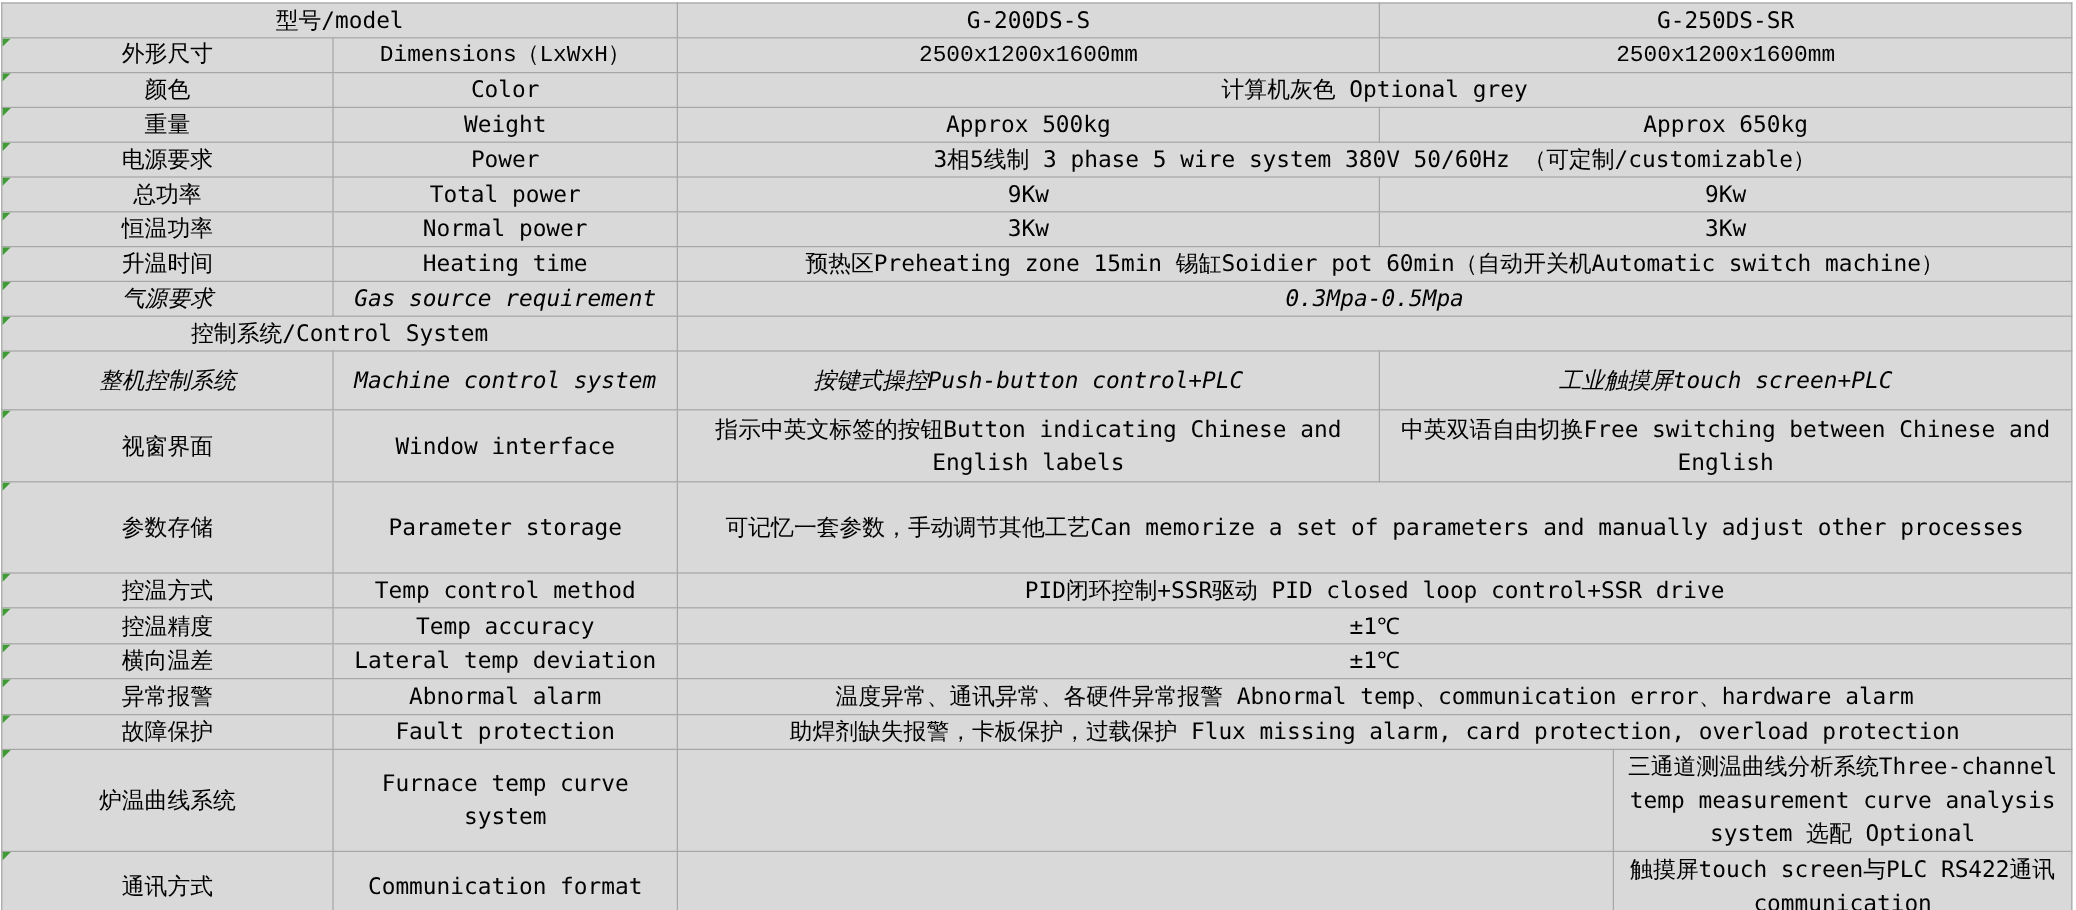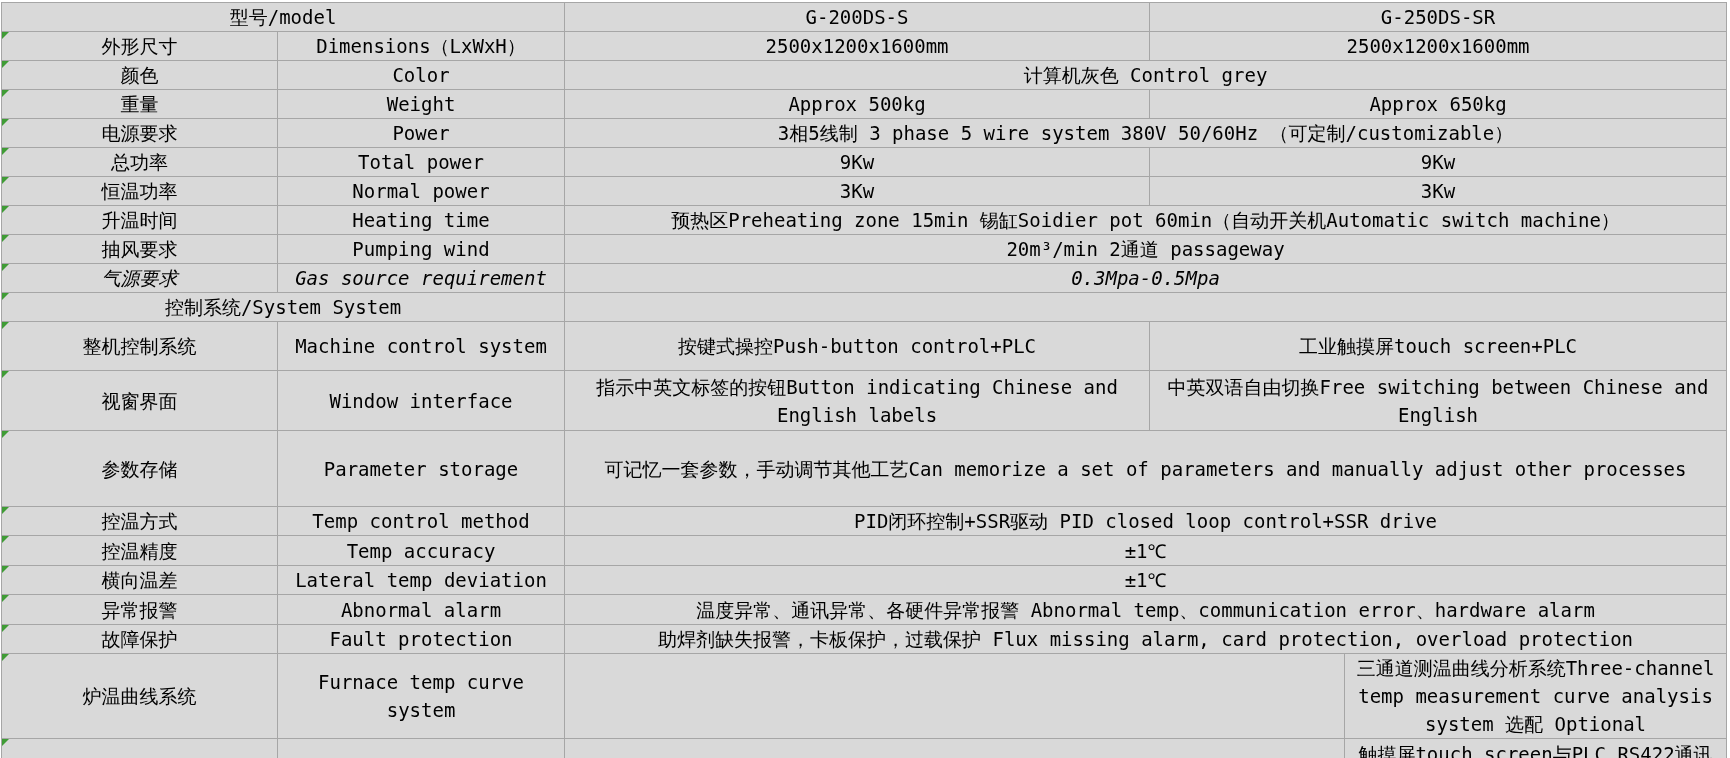--- a/index.html
+++ b/index.html
@@ -61,30 +61,30 @@
         <col style="width: 585px;">
         <col style="width: 195px;">
         <col style="width: 382px;">
       </colgroup>
     <tbody>
         <tr style="height: 27px;">
           <td colspan="2" class="c1 a-center"><span class="txt">型号/model</span></td>
           <td colspan="1" class="c3"><span class="txt">G-200DS-S</span></td>
           <td colspan="2" class="c4"><span class="txt">G-250DS-SR</span></td>
         </tr>
-        <tr style="height: 27px;">
+        <tr style="height: 27px; font-family: Liberation Mono, monospace;">
           <td colspan="1" class="c1"><span class="tri"></span><span class="txt">外形尺寸</span></td>
           <td colspan="1" class="c2"><span class="txt">Dimensions（LxWxH）</span></td>
           <td colspan="1" class="c3"><span class="txt">2500x1200x1600mm</span></td>
           <td colspan="2" class="c4"><span class="txt">2500x1200x1600mm</span></td>
         </tr>
         <tr style="height: 26px;">
           <td colspan="1" class="c1"><span class="tri"></span><span class="txt">颜色</span></td>
           <td colspan="1" class="c2"><span class="txt">Color</span></td>
-          <td colspan="3" class="c3"><span class="txt">计算机灰色 Control grey</span></td>
+          <td colspan="3" class="c3"><span class="txt">计算机灰色 Optional grey</span></td>
         </tr>
         <tr style="height: 27px;">
           <td colspan="1" class="c1"><span class="tri"></span><span class="txt">重量</span></td>
           <td colspan="1" class="c2"><span class="txt">Weight</span></td>
           <td colspan="1" class="c3"><span class="txt">Approx 500kg</span></td>
           <td colspan="2" class="c4"><span class="txt">Approx 650kg</span></td>
         </tr>
         <tr style="height: 27px; padding-left: 21px;">
           <td colspan="1" class="c1"><span class="tri"></span><span class="txt">电源要求</span></td>
           <td colspan="1" class="c2"><span class="txt">Power</span></td>
@@ -100,35 +100,30 @@
           <td colspan="1" class="c1"><span class="tri"></span><span class="txt">恒温功率</span></td>
           <td colspan="1" class="c2"><span class="txt">Normal power</span></td>
           <td colspan="1" class="c3"><span class="txt">3Kw</span></td>
           <td colspan="2" class="c4"><span class="txt">3Kw</span></td>
         </tr>
         <tr style="height: 27px;">
           <td colspan="1" class="c1"><span class="tri"></span><span class="txt">升温时间</span></td>
           <td colspan="1" class="c2"><span class="txt">Heating time</span></td>
           <td colspan="3" class="c3"><span class="txt">预热区Preheating zone 15min 锡缸Soidier pot 60min（自动开关机Automatic switch machine）</span></td>
         </tr>
-        <tr style="height: 27px;">
-          <td colspan="1" class="c1"><span class="tri"></span><span class="txt">抽风要求</span></td>
-          <td colspan="1" class="c2"><span class="txt">Pumping wind</span></td>
-          <td colspan="3" class="c3"><span class="txt">20m³/min 2通道 passageway</span></td>
-        </tr>
         <tr style="height: 27px; font-style: italic;">
           <td colspan="1" class="c1"><span class="tri"></span><span class="txt">气源要求</span></td>
           <td colspan="1" class="c2"><span class="txt">Gas source requirement</span></td>
           <td colspan="3" class="c3"><span class="txt">0.3Mpa-0.5Mpa</span></td>
         </tr>
         <tr style="height: 23px;">
-          <td colspan="2" class="c1 a-center"><span class="tri"></span><span class="txt">控制系统/System System</span></td>
+          <td colspan="2" class="c1 a-center"><span class="tri"></span><span class="txt">控制系统/Control System</span></td>
           <td colspan="3" class="c3"><span class="txt"></span></td>
         </tr>
-        <tr style="height: 49px;">
+        <tr style="height: 49px; font-style: italic;">
           <td colspan="1" class="c1"><span class="tri"></span><span class="txt">整机控制系统</span></td>
           <td colspan="1" class="c2"><span class="txt">Machine control system</span></td>
           <td colspan="1" class="c3"><span class="txt">按键式操控Push-button control+PLC</span></td>
           <td colspan="2" class="c4"><span class="txt">工业触摸屏touch screen+PLC</span></td>
         </tr>
         <tr style="height: 60px;">
           <td colspan="1" class="c1"><span class="tri"></span><span class="txt">视窗界面</span></td>
           <td colspan="1" class="c2"><span class="txt">Window interface</span></td>
           <td colspan="1" class="c3"><span class="txt">指示中英文标签的按钮Button indicating Chinese and English labels</span></td>
           <td colspan="2" class="c4"><span class="txt">中英双语自由切换Free switching between Chinese and English</span></td>

